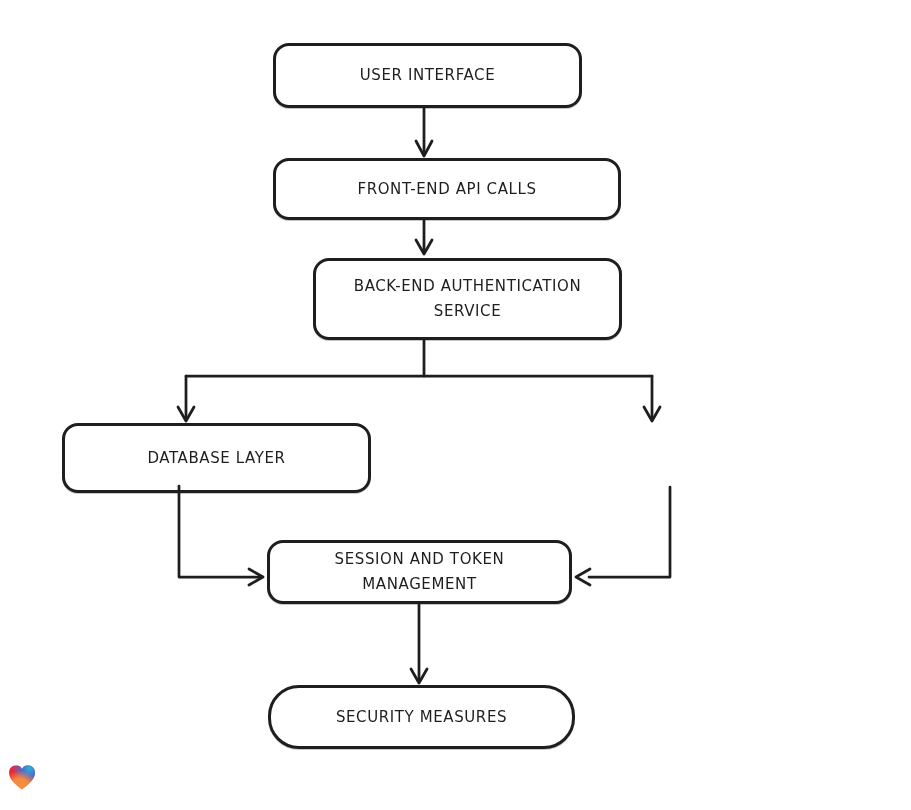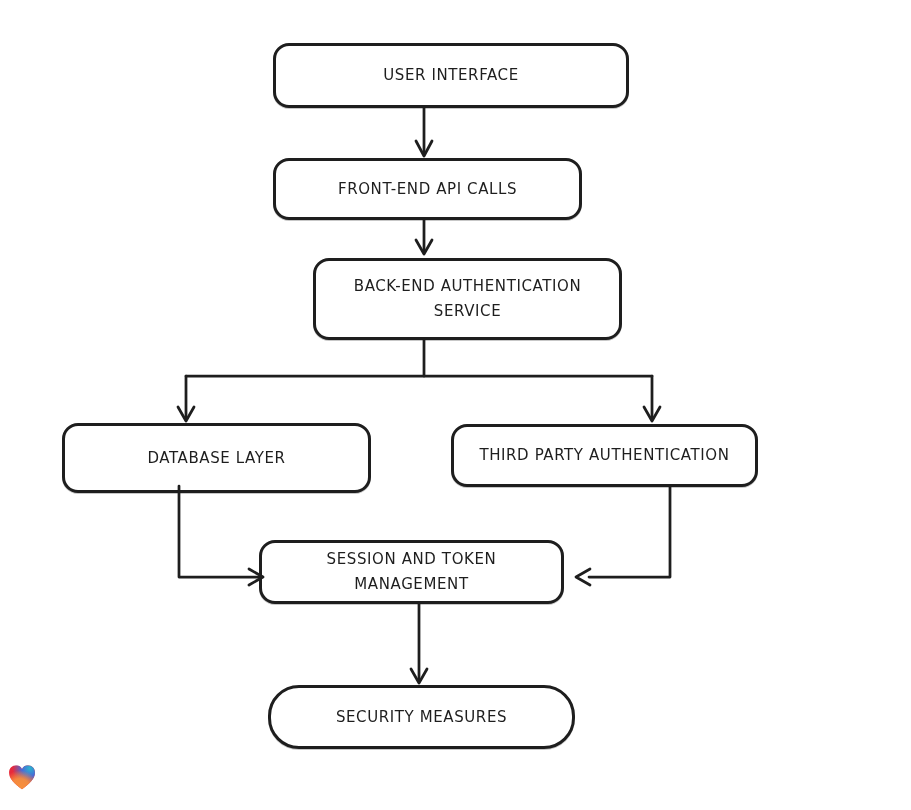--- a/index.html
+++ b/index.html
@@ -27,27 +27,27 @@
     text-align: center;
     color: #1e1e1e;
     font-size: 15px;
     letter-spacing: 0.6px;
     line-height: 1.65;
     z-index: 2;
     box-shadow: 0 1px 0 rgba(30,30,30,0.25);
   }
   .node .label { display: inline-block; }
   
-  #node-user-interface      { left: 273px; top: 43px;  width: 356px; height: 65px; }
-  #node-front-end-api       { left: 273px; top: 158px; width: 309px; height: 62px; }
+  #node-user-interface      { left: 273px; top: 43px;  width: 309px; height: 65px; }
+  #node-front-end-api       { left: 273px; top: 158px; width: 348px; height: 62px; }
   #node-back-end-auth       { left: 273px; top: 258px; width: 309px; height: 82px; margin-left: 40px; }
   #node-back-end-auth .label { max-width: 235px; }
   #node-database-layer      { left: 62px;  top: 423px; width: 309px; height: 70px; }
   #node-third-party-auth    { left: 451px; top: 424px; width: 307px; height: 63px; }
-  #node-session-token       { left: 259px; top: 540px; width: 305px; height: 64px; }
+  #node-session-token       { left: 267px; top: 540px; width: 305px; height: 64px; }
   #node-session-token .label { max-width: 185px; }
   #node-security-measures   { left: 268px; top: 685px; width: 307px; height: 64px; border-radius: 31px; }
 
   .edge-layer {
     position: absolute;
     left: 0; top: 0;
     width: 911px; height: 810px;
     z-index: 3;
     pointer-events: none;
   }
@@ -119,23 +119,20 @@
   </div>
 
   <div class="node" id="node-back-end-auth">
     <span class="label">BACK-END AUTHENTICATION SERVICE</span>
   </div>
 
   <div class="node" id="node-database-layer">
     <span class="label">DATABASE LAYER</span>
   </div>
 
-  <div class="node" id="node-third-party-auth">
-    <span class="label">THIRD PARTY AUTHENTICATION</span>
-  </div>
 
   <div class="node" id="node-session-token">
     <span class="label">SESSION AND TOKEN MANAGEMENT</span>
   </div>
 
   <div class="node" id="node-security-measures">
     <span class="label">SECURITY MEASURES</span>
   </div>
 
   <svg class="logo" viewBox="0 0 32 32" xmlns="http://www.w3.org/2000/svg">

